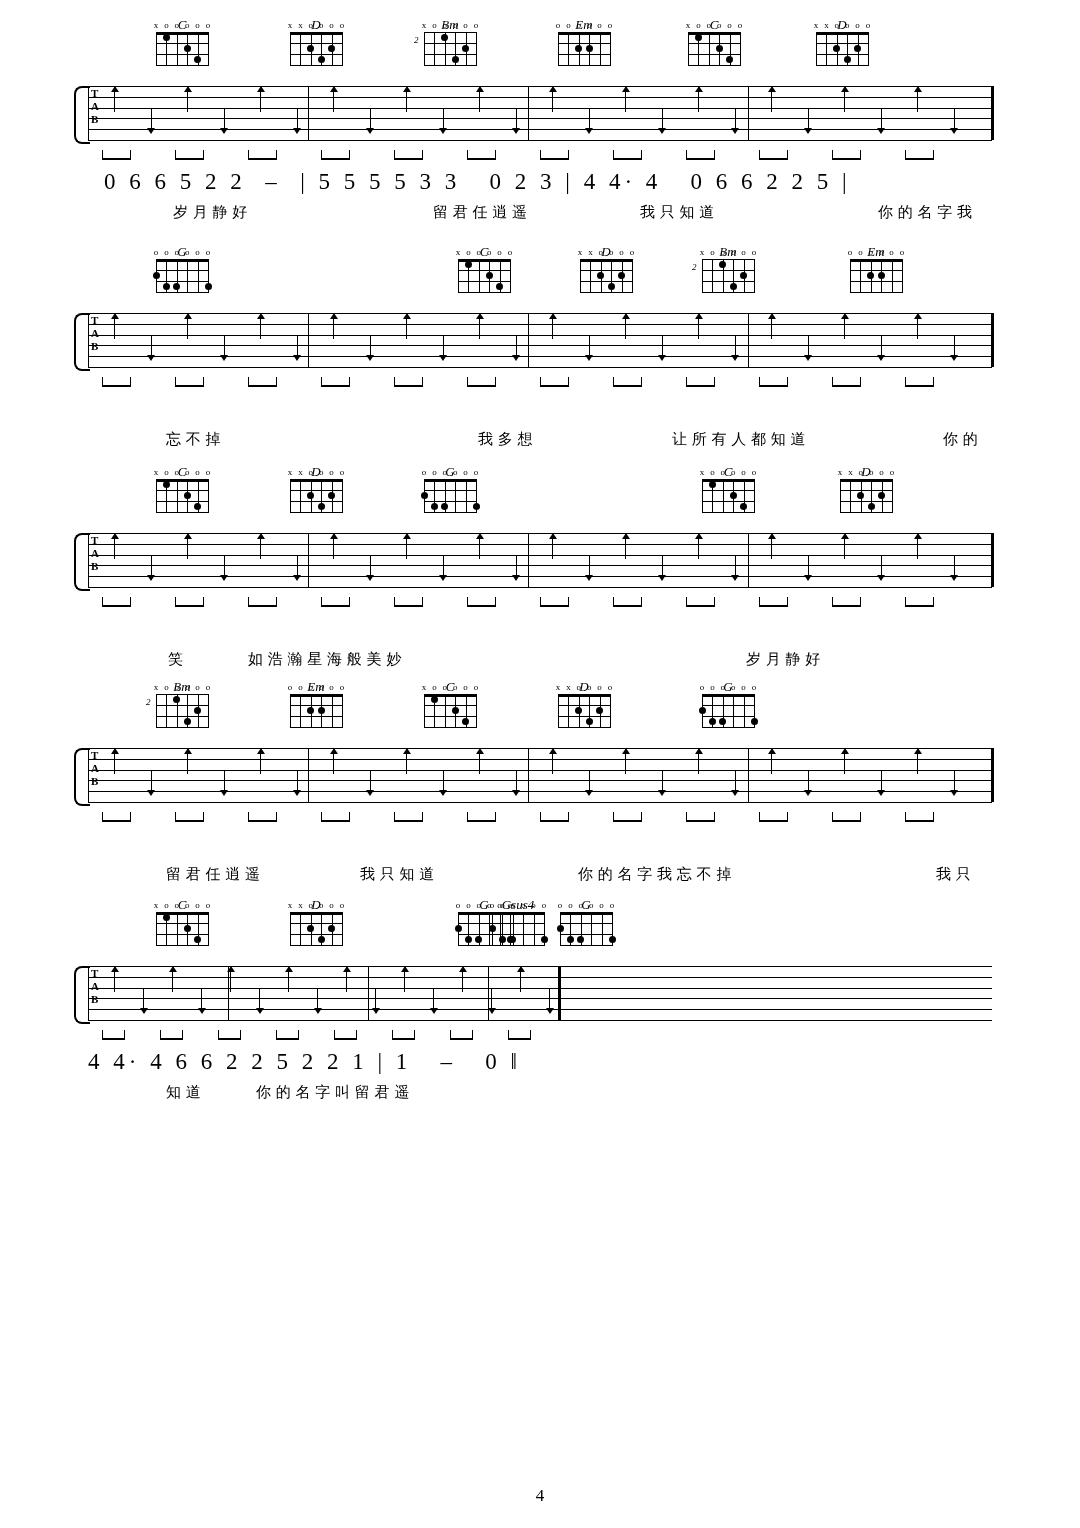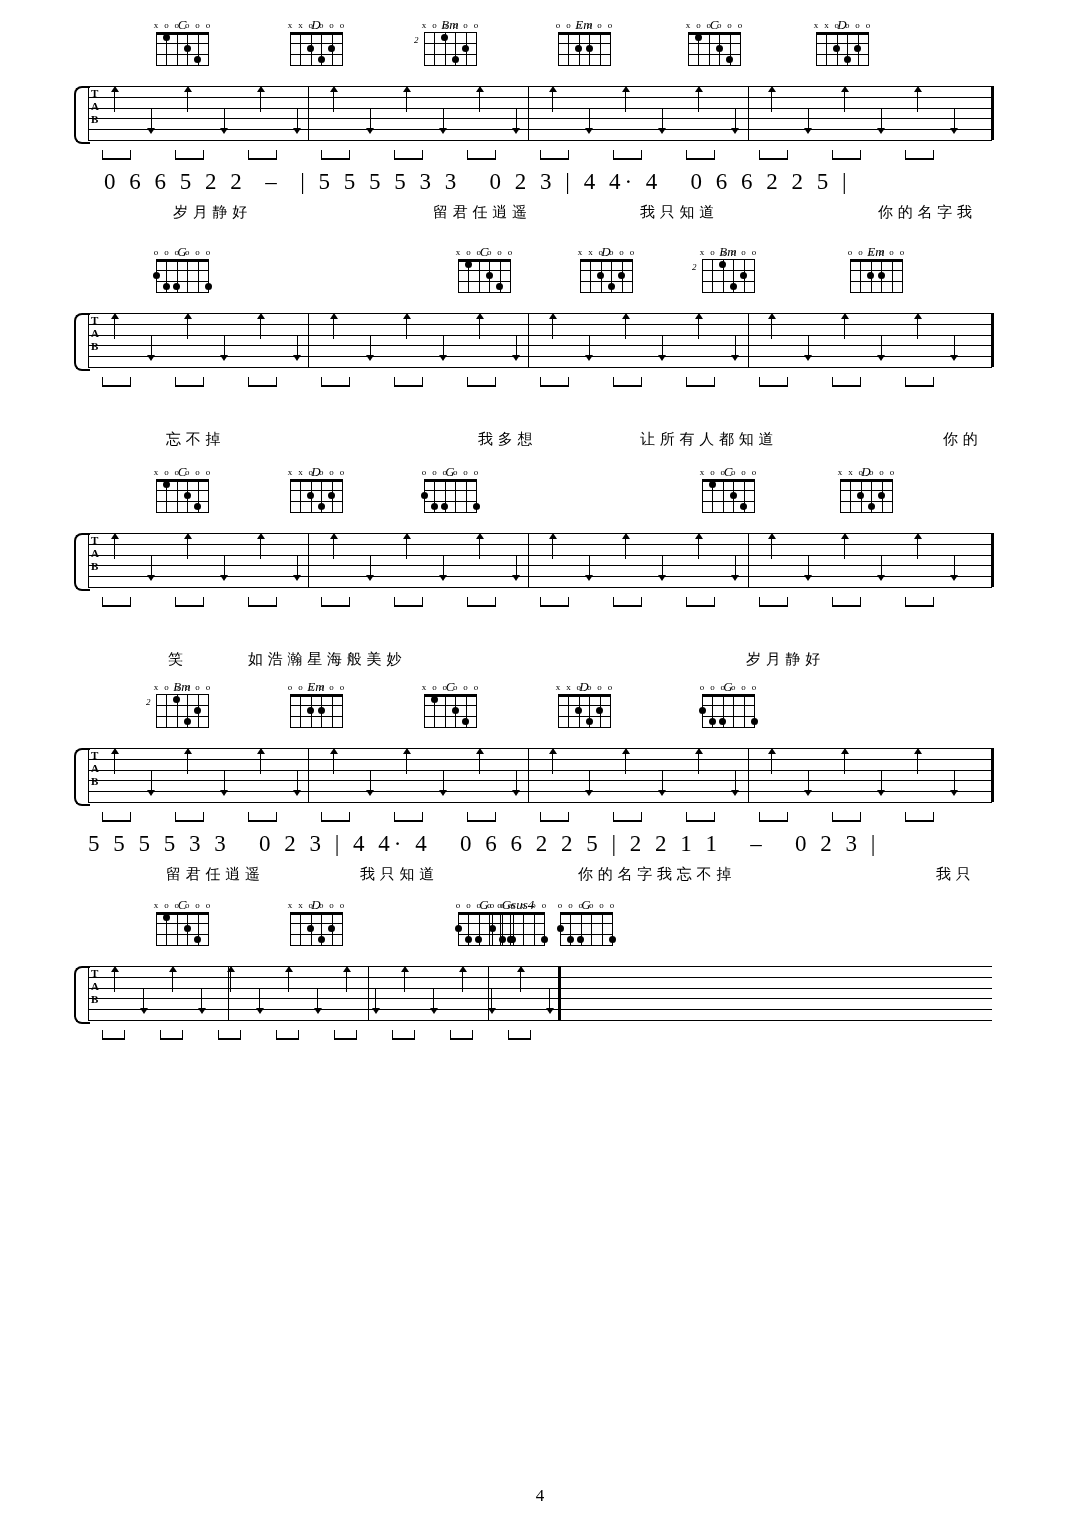--- a/index.html
+++ b/index.html
@@ -697,21 +697,21 @@
           <div class="beam" style="left: 744px; width: 29.2px; top: 8px;"></div>
           <div class="stem" style="left: 744px; top: 0px; height: 10px;"></div>
           <div class="stem" style="left: 772.2px; top: 0px; height: 10px;"></div>
           <div class="beam" style="left: 817px; width: 29.2px; top: 8px;"></div>
           <div class="stem" style="left: 817px; top: 0px; height: 10px;"></div>
           <div class="stem" style="left: 845.2px; top: 0px; height: 10px;"></div>
         </div>
         <div class="lyrics" style="top: 186px;">
           <div class="ly" style="left: 78px;">忘 不 掉</div>
           <div class="ly" style="left: 390px;">我 多  想</div>
-          <div class="ly" style="left: 552px;">让 所 有 人 都 知  道</div>
+          <div class="ly" style="left: 584px;">让 所 有 人 都 知  道</div>
           <div class="ly" style="left: 855px;">你 的</div>
         </div>
       </div>
       <div class="system" style="top: 465px; height: 200px;">
         <div class="chords">
           <div class="chord" style="left: 150px; top: 0px;">
             <div class="cname">C</div>
             <div class="grid">
               <div class="nut"></div>
               <div class="hline" style="top: 11px;"></div>
@@ -1161,23 +1161,20 @@
           <div class="beam" style="left: 671px; width: 29.2px; top: 8px;"></div>
           <div class="stem" style="left: 671px; top: 0px; height: 10px;"></div>
           <div class="stem" style="left: 699.2px; top: 0px; height: 10px;"></div>
           <div class="beam" style="left: 744px; width: 29.2px; top: 8px;"></div>
           <div class="stem" style="left: 744px; top: 0px; height: 10px;"></div>
           <div class="stem" style="left: 772.2px; top: 0px; height: 10px;"></div>
           <div class="beam" style="left: 817px; width: 29.2px; top: 8px;"></div>
           <div class="stem" style="left: 817px; top: 0px; height: 10px;"></div>
           <div class="stem" style="left: 845.2px; top: 0px; height: 10px;"></div>
         </div>
-        <div class="numline" style="top: 152px;">
-          <div class="num" style="left: 0px; top: 0px; letter-spacing: 4px; white-space: pre;">5 5 5 5 3 3   0 2 3 | 4 4· 4   0 6 6 2 2 5 | 2 2 1 1   –   0 2 3 |</div>
-        </div>
         <div class="lyrics" style="top: 186px;">
           <div class="ly" style="left: 78px;">留 君 任 逍  遥</div>
           <div class="ly" style="left: 272px;">我 只  知 道</div>
           <div class="ly" style="left: 490px;">你 的 名 字 我  忘 不 掉</div>
           <div class="ly" style="left: 848px;">我 只</div>
         </div>
       </div>
       <div class="system" style="top: 898px; height: 200px;">
         <div class="chords">
           <div class="chord" style="left: 150px; top: 0px;">
@@ -1372,16 +1369,23 @@
           <div class="beam" style="left: 304px; width: 23.2px; top: 8px;"></div>
           <div class="stem" style="left: 304px; top: 0px; height: 10px;"></div>
           <div class="stem" style="left: 326.2px; top: 0px; height: 10px;"></div>
           <div class="beam" style="left: 362px; width: 23.2px; top: 8px;"></div>
           <div class="stem" style="left: 362px; top: 0px; height: 10px;"></div>
           <div class="stem" style="left: 384.2px; top: 0px; height: 10px;"></div>
           <div class="beam" style="left: 420px; width: 23.2px; top: 8px;"></div>
           <div class="stem" style="left: 420px; top: 0px; height: 10px;"></div>
           <div class="stem" style="left: 442.2px; top: 0px; height: 10px;"></div>
         </div>
+        <div class="numline" style="top: 152px;">
+          <div class="num" style="left: 0px; top: 0px; letter-spacing: 4px; white-space: pre;">4 4· 4 6 6 2 2 5 2 2 1 | 1   –   0 ‖</div>
+        </div>
+        <div class="lyrics" style="top: 186px;">
+          <div class="ly" style="left: 78px;">知 道</div>
+          <div class="ly" style="left: 168px;">你 的 名 字 叫 留 君 遥</div>
+        </div>
       </div>
     </div>
   <div class="pagenum">4</div>
 </div>
 
 </body></html>

